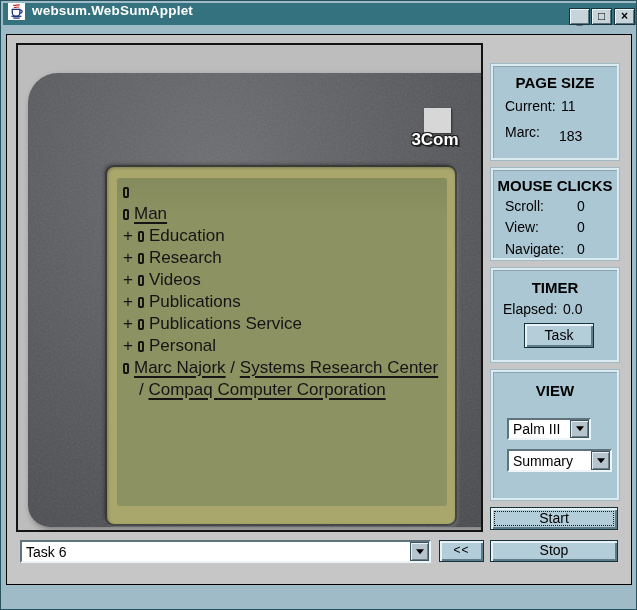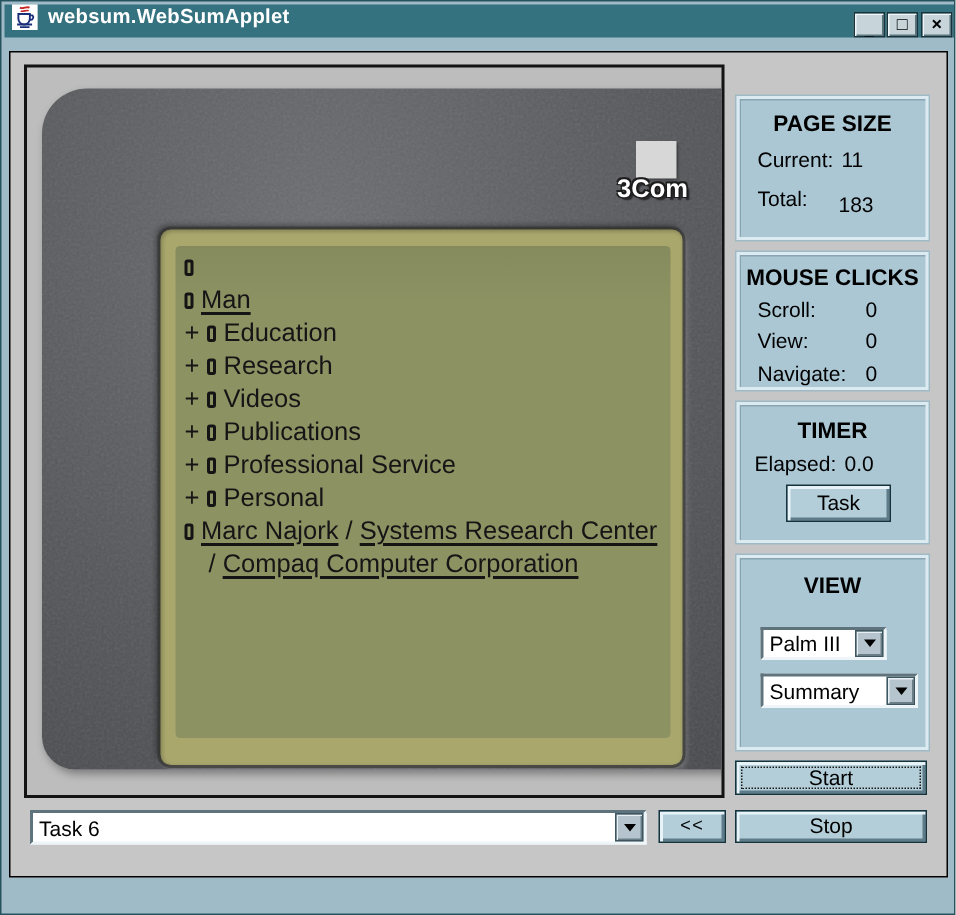--- a/index.html
+++ b/index.html
@@ -38,21 +38,21 @@
     position:absolute; left:5px; top:33px; width:626px; height:551px;
     background:var(--c-applet_bg,#c6c6c6); border:1px solid #000;
   }
 
   
   .photo {
     position:absolute; left:9px; top:8px; width:467px; height:489px;
     background:var(--c-photo_bg,#bdbdbd); border:2px solid #131313; overflow:hidden;
   }
   .device {
-    position:absolute; left:10px; top:14px; width:492px; height:454px;
+    position:absolute; left:10px; top:28px; width:492px; height:454px;
     border-radius:30px 30px 22px 22px;
     background:radial-gradient(ellipse at 38% 22%, #6c6e72 0%, #56575b 55%, #46474b 100%);
     box-shadow:2px 3px 6px rgba(0,0,0,0.35);
     overflow:hidden;
   }
   .device svg.tex { position:absolute; left:0; top:0; width:100%; height:100%; opacity:0.5; }
 
   .logo-square { position:absolute; left:396px; top:35px; width:27px; height:25px;
     background:#d7d7d7; box-shadow:1px 1px 2px rgba(0,0,0,0.5); }
   .logo-text {
@@ -171,34 +171,34 @@
 
         <div class="screen-outer">
           <div class="screen-inner">
             <div>
                 <div class="srow"><span class="bullet"></span></div>
                 <div class="srow"><span class="bullet"></span><span class="slink">Man</span></div>
                 <div class="srow"><span class="plus">+</span><span class="bullet"></span><span>Education</span></div>
                 <div class="srow"><span class="plus">+</span><span class="bullet"></span><span>Research</span></div>
                 <div class="srow"><span class="plus">+</span><span class="bullet"></span><span>Videos</span></div>
                 <div class="srow"><span class="plus">+</span><span class="bullet"></span><span>Publications</span></div>
-                <div class="srow"><span class="plus">+</span><span class="bullet"></span><span>Professional Service</span></div>
+                <div class="srow"><span class="plus">+</span><span class="bullet"></span><span>Publications Service</span></div>
                 <div class="srow"><span class="plus">+</span><span class="bullet"></span><span>Personal</span></div>
                 <div class="srow wrap"><span class="bullet"></span><span class="slink">Marc Najork</span><span> / </span><span class="slink">Systems Research Center</span><span> / </span><span class="slink">Compaq Computer Corporation</span></div>
               </div>
           </div>
         </div>
       </div>
     </div>
 
     <div class="panel" id="panel-page-size">
       <div class="panel-title" style="top:8px">PAGE SIZE</div>
       <span class="prow-label" style="left:12px;top:32px">Current:</span>
       <span class="prow-value" style="left:68px;top:32px">11</span>
-      <span class="prow-label" style="left:12px;top:58px">Total:</span>
+      <span class="prow-label" style="left:12px;top:58px">Marc:</span>
       <span class="prow-value" style="left:66px;top:62px">183</span>
     </div>
 
     <div class="panel" id="panel-mouse">
       <div class="panel-title" style="top:7px">MOUSE CLICKS</div>
       <span class="prow-label" style="left:12px;top:28px">Scroll:</span>
       <span class="prow-value" style="left:84px;top:28px">0</span>
       <span class="prow-label" style="left:12px;top:49px">View:</span>
       <span class="prow-value" style="left:84px;top:49px">0</span>
       <span class="prow-label" style="left:12px;top:71px">Navigate:</span>

